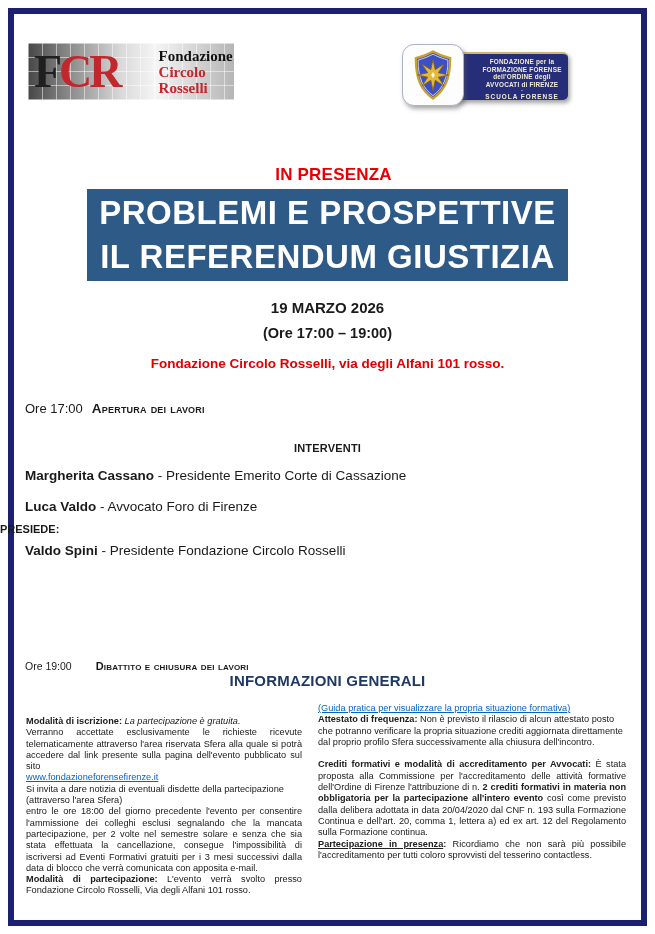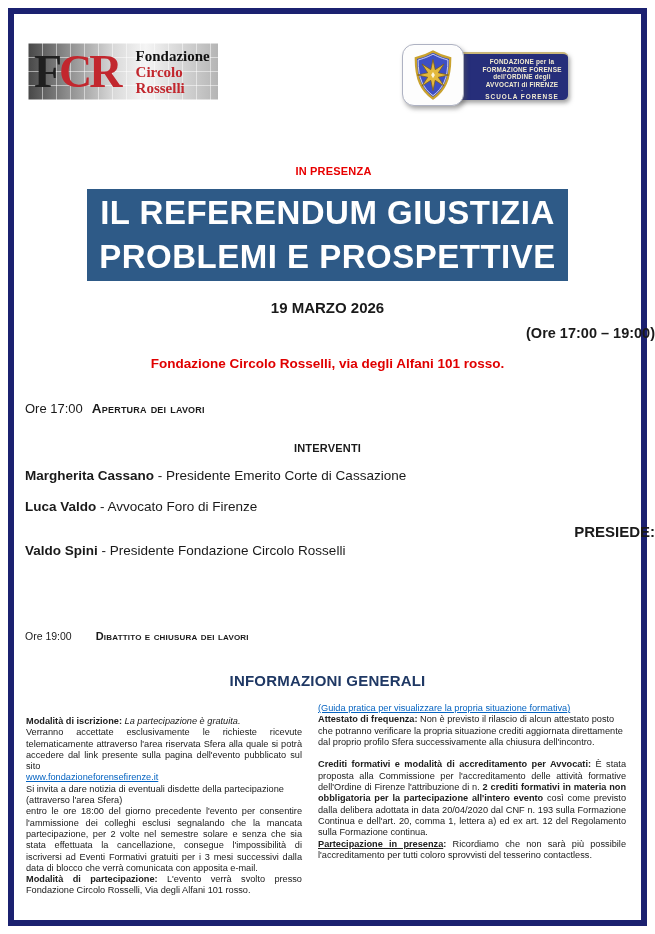--- a/index.html
+++ b/index.html
@@ -2,69 +2,69 @@
 <html><head>
 <meta charset="utf-8">
 <style>
   * { margin:0; padding:0; box-sizing:border-box; }
   html,body { background:#ffffff; }
   body { width:655px; height:934px; font-family:"Liberation Sans", sans-serif; color:#1a1a1a; position:relative; overflow:hidden; }
   .page { position:absolute; inset:0; background:#fff; }
   .page-border { position:absolute; left:8px; top:8px; right:8px; bottom:8px; border:6px solid #1b2170; pointer-events:none; }
 
   
-  .fcr-logo { position:absolute; left:28px; top:43px; width:190px; height:57px;
+  .fcr-logo { position:absolute; left:28px; top:43px; width:206px; height:57px;
     background:linear-gradient(90deg,#474747 0%,#8a8a8a 20%,#d9d9d9 45%,#f5f5f5 62%,#b5b5b5 100%);
     display:flex; align-items:center; padding:2px 6px; }
   .fcr-logo::before { content:""; position:absolute; inset:0;
     background-image:
       repeating-linear-gradient(90deg, rgba(255,255,255,.5) 0 1px, transparent 1px 14px),
       repeating-linear-gradient(0deg, rgba(255,255,255,.5) 0 1px, transparent 1px 14px); }
   .fcr-acronym { font-family:"Liberation Serif", serif; font-weight:bold; font-size:46px; line-height:46px; letter-spacing:-3px; position:relative; }
   .fcr-acronym .l-f { color:#1f1f1f; }
   .fcr-acronym .l-c { color:#c2272e; }
   .fcr-acronym .l-r { color:#c2272e; }
-  .fcr-text { font-family:"Liberation Serif", serif; font-weight:bold; font-size:15px; line-height:16px; margin-left:16px; position:relative; }
+  .fcr-text { font-family:"Liberation Serif", serif; font-weight:bold; font-size:15px; line-height:16px; margin-left:8px; position:relative;padding-left:31px; }
   .fcr-text .t1 { color:#111; }
   .fcr-text .t2, .fcr-text .t3 { color:#c2272e; }
 
   
   .forense-logo { position:absolute; left:402px; top:44px; width:166px; height:66px; }
   .forense-banner { position:absolute; left:12px; top:8px; right:0; bottom:10px;
     background:#262e7a; border-radius:5px; border-top:2px solid #c9b77a;
     box-shadow:2px 3px 4px rgba(90,90,90,.55); }
   .forense-banner-text { position:absolute; left:64px; right:2px; top:4px; text-align:center;
     color:#f3ecd2; font-weight:bold; }
   .forense-banner-text div { font-size:6.4px; line-height:7.6px; letter-spacing:.2px; white-space:nowrap; }
   .forense-banner-text .dash { font-size:6px; line-height:5px; }
   .forense-banner-text .school { letter-spacing:1px; }
   .forense-card { position:absolute; left:0; top:0; width:62px; height:62px; background:#fdfdfd;
     border:1px solid #aeb2c2; border-radius:12px; box-shadow:2px 3px 4px rgba(90,90,90,.5);
     display:flex; align-items:center; justify-content:center; }
 
   
   .in-presenza { position:absolute; left:0; right:0; top:165px; text-align:center;
-    color:#e80000; font-weight:bold; font-size:11px; letter-spacing:.2px;padding-left:12px; }
+    color:#e80000; font-weight:bold; font-size:17px; letter-spacing:.2px;padding-left:12px; }
   .title-banner { position:absolute; left:87px; top:189px; width:481px; height:92px;
     background:#2e5a87; display:flex; flex-direction:column; align-items:center; justify-content:center; }
   .title-banner div { color:#fff; font-weight:bold; font-size:33px; line-height:44px; letter-spacing:.5px; white-space:nowrap; }
   .event-date { position:absolute; left:0; right:0; top:299px; text-align:center; font-weight:bold; font-size:15px; }
-  .event-time { position:absolute; left:0; right:0; top:325px; text-align:right; font-weight:bold; font-size:14.5px; }
+  .event-time { position:absolute; left:0; right:0; top:325px; text-align:center; font-weight:bold; font-size:14.5px; }
   .event-location { position:absolute; left:0; right:0; top:356px; text-align:center; font-weight:bold; font-size:13.5px; color:#e00000; }
 
   
   .opening { position:absolute; left:25px; top:401px; font-size:13px; }
   .opening .sc { font-variant:small-caps; font-weight:600; font-size:13.5px; margin-left:9px; letter-spacing:.2px; }
   .interventi { position:absolute; left:0; right:0; top:442px; text-align:center; font-weight:bold; font-size:11px; letter-spacing:.2px; }
   .speaker { position:absolute; left:25px; font-size:13.5px; }
   .speaker b { font-weight:bold; }
   .sp1 { top:468px; } .sp2 { top:499px; }
-  .presiede { position:absolute; left:18px; right:0; top:523px; text-align:right; font-weight:bold; font-size:15px; }
+  .presiede { position:absolute; left:0; right:0; top:523px; text-align:left; font-weight:bold; font-size:11px; }
   .chair { top:543px; }
-  .closing { position:absolute; left:25px; top:630px; font-size:10.5px; }
+  .closing { position:absolute; left:25px; top:660px; font-size:10.5px; }
   .closing .sc { font-variant:small-caps; font-weight:bold; font-size:11px; margin-left:24px; letter-spacing:.2px; }
   .info-heading { position:absolute; left:0; right:0; top:672px; text-align:center;
     font-weight:bold; font-size:15px; color:#1f3864; letter-spacing:.2px; }
 
   
   .info-columns { position:absolute; left:26px; top:703px; width:600px; display:flex; gap:16px; }
   .col { font-size:9.2px; line-height:11.3px; color:#202020; }
   .col-left { width:276px;margin-top:13px; }
   .col-right { flex:1; }
   .col p { margin:0; text-align:justify; }
@@ -109,22 +109,22 @@
         <path d="M20 4 C26 7.4 33 9.3 34.3 9.6 C34.3 27 29.5 37 20 43.8 C10.5 37 5.7 27 5.7 9.6 C7 9.3 14 7.4 20 4 Z" fill="none" stroke="#e8e8f5" stroke-width="0.8"></path>
         <polygon points="20,9 22.1,18.9 30.6,13.4 25.1,21.9 35,24 25.1,26.1 30.6,34.6 22.1,29.1 20,39 17.9,29.1 9.4,34.6 14.9,26.1 5,24 14.9,21.9 9.4,13.4 17.9,18.9" fill="#e3b93c" stroke="#7a5d14" stroke-width="0.7"></polygon>
         <polygon points="20,21 21.8,24 20,27 18.2,24" fill="#fdf6dd"></polygon>
       </svg>
     </div>
   </div>
 
   <div class="in-presenza">IN PRESENZA</div>
 
   <div class="title-banner">
+    <div>PROBLEMI E PROSPETTIVE</div>
     <div>IL REFERENDUM GIUSTIZIA</div>
-    <div>PROBLEMI E PROSPETTIVE</div>
   </div>
 
   <div class="event-date">19 MARZO 2026</div>
   <div class="event-time">(Ore 17:00 – 19:00)</div>
   <div class="event-location">Fondazione Circolo Rosselli, via degli Alfani 101 rosso.</div>
 
   <div class="opening">
     <span>Ore 17:00</span><span class="sc">Apertura dei lavori</span>
   </div>
 

